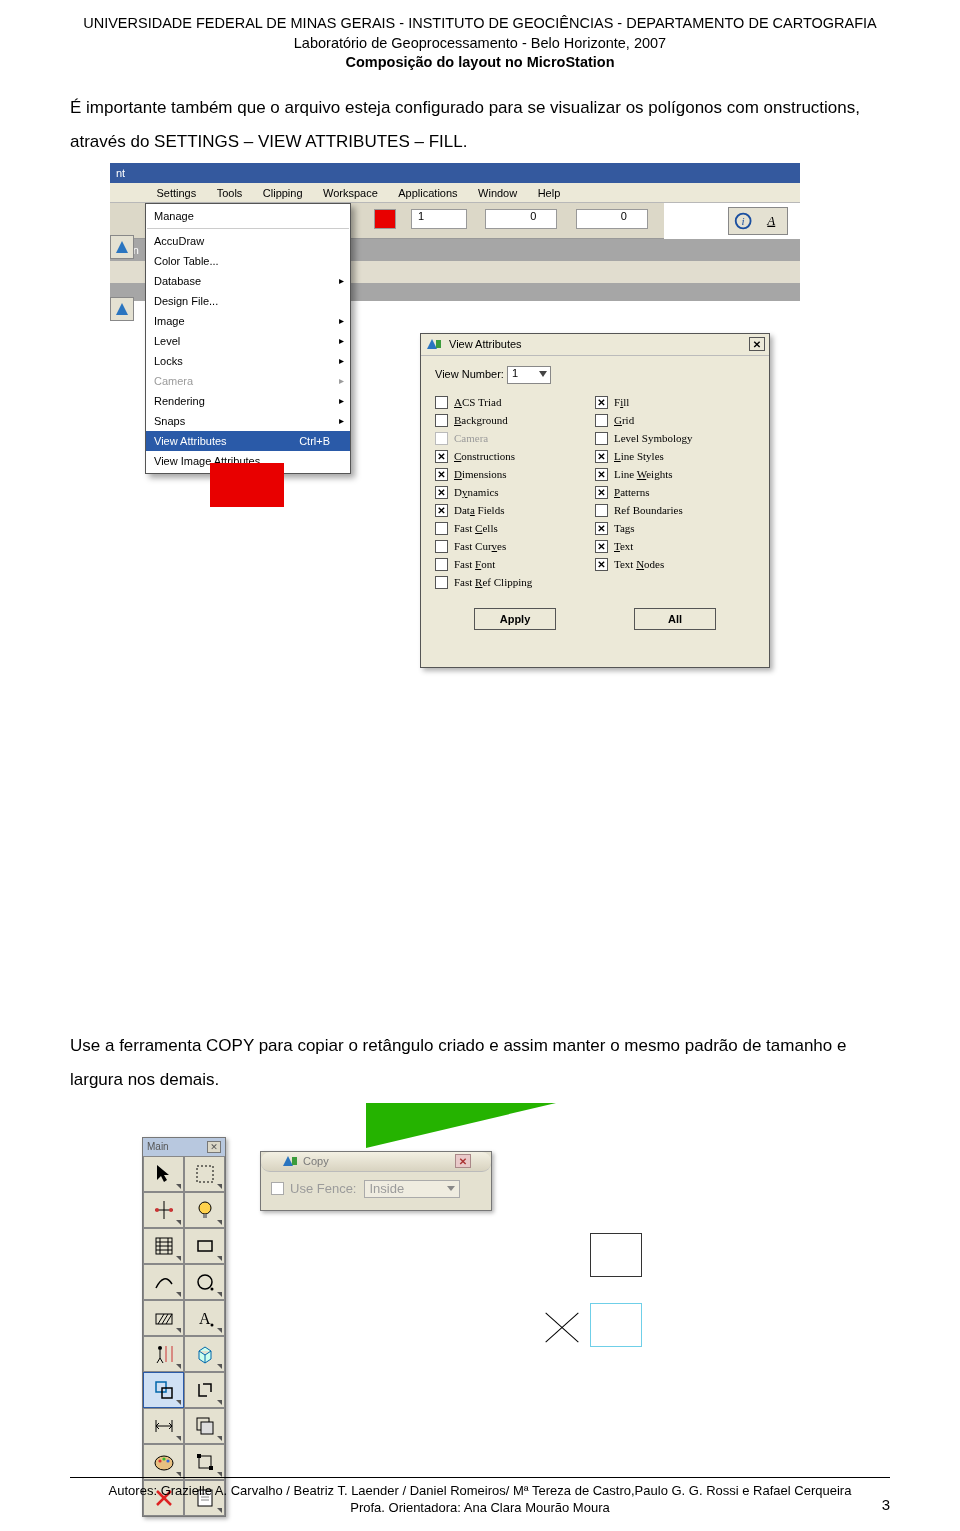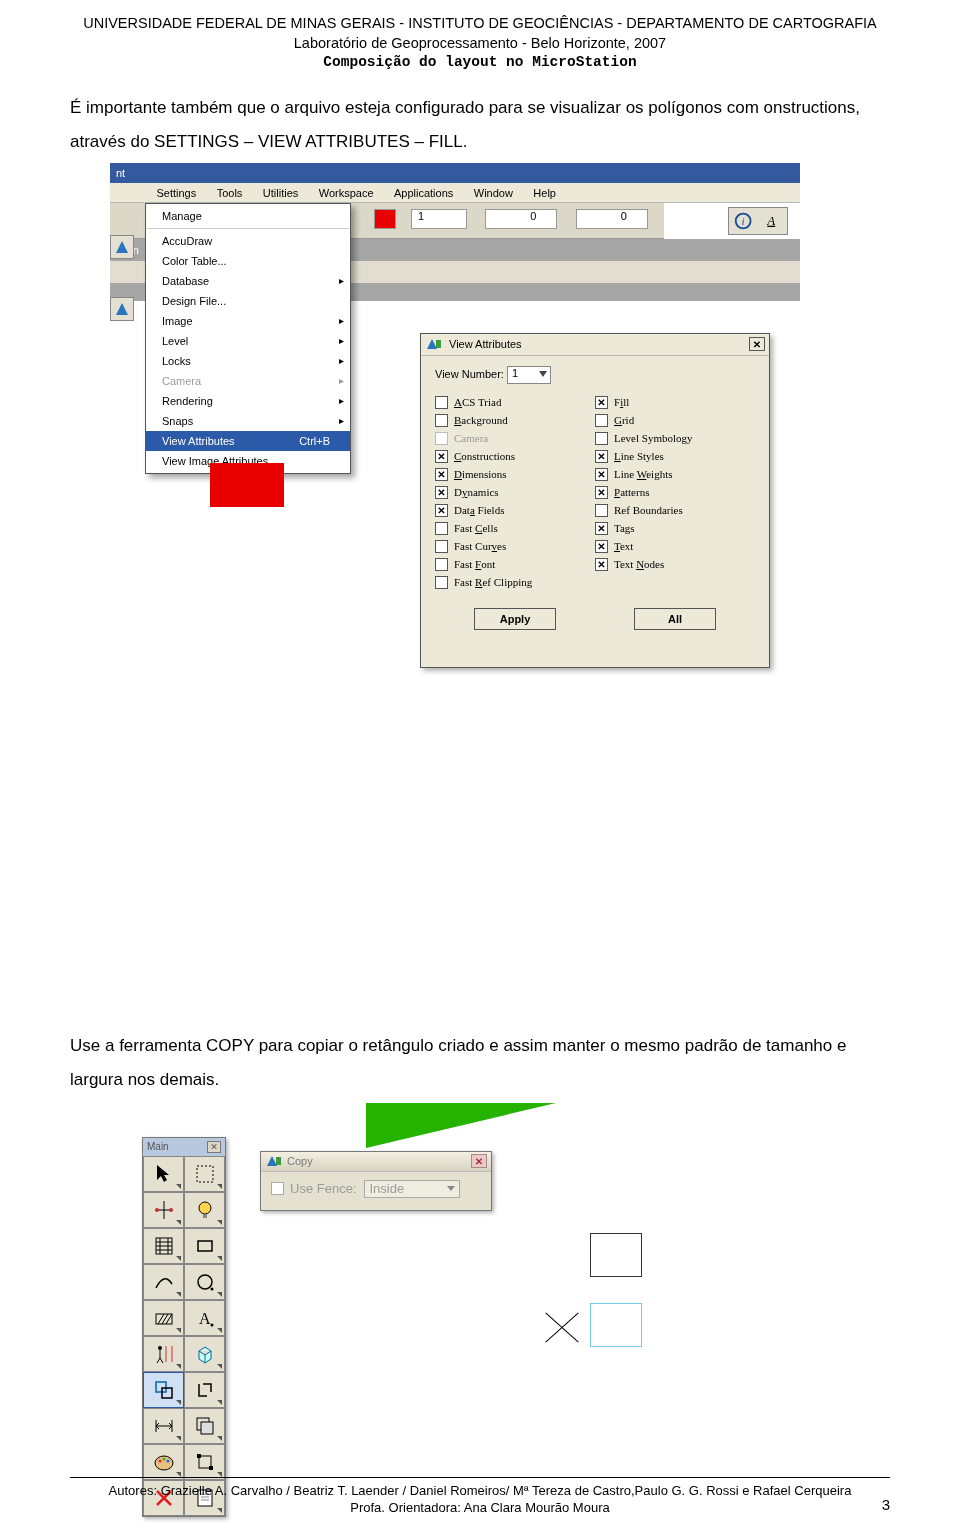--- a/index.html
+++ b/index.html
@@ -7,21 +7,21 @@
     width: 960px;
     min-height: 1531px;
     font-family: Arial, Helvetica, sans-serif;
     background: #fff;
     color: #000;
     position: relative;
     padding: 14px 70px 10px 70px;
   }
   .hdr { text-align: center; font-size: 14.5px; margin-bottom: 18px; line-height: 1.35; }
   .hdr .l1 { font-weight: normal; }
-  .hdr .bold { font-weight: bold; font-family: Liberation Mono, monospace; }
+  .hdr .bold { font-weight: bold; }
   .body-txt { font-size: 17px; line-height: 2.0; }
   .body-txt.p1 { margin-bottom: 4px; }
   .body-txt.p2 { margin-top: 436px; margin-bottom: 4px; }
 
   
   .shot1 {
     position: relative;
     width: 690px;
     height: 430px;
     margin-left: 40px;
@@ -50,21 +50,21 @@
   .info-btn { position:absolute; top:44px; right:12px; width:60px; height:28px; background:#e4e1d2; border:1px solid #888; }
   .info-btn svg { position:absolute; }
 
   
   .dropmenu {
     position:absolute; top:40px; left:35px; width:206px;
     background:#fff; border:1px solid #555;
     box-shadow: 4px 4px 6px rgba(0,0,0,.35);
     padding:2px 0;
   }
-  .dropmenu .mi { font-size:11px; padding:4px 22px 4px 16px; position:relative; color:#000;}
+  .dropmenu .mi { font-size:11px; padding:4px 22px 4px 8px; position:relative; color:#000;}
   .dropmenu .mi.disabled { color:#9b9b9b;}
   .dropmenu .mi.sel { background:#2a5aa8; color:#fff;}
   .dropmenu .mi .arrow { position:absolute; right:6px; top:4px; font-size:10px;}
   .dropmenu .mi .shortcut { position:absolute; right:20px; top:4px; }
 
   
   .red-swatch { position:absolute; top:300px; left:100px; width:74px; height:44px; background:#e80000;}
 
   
   .va-dialog {
@@ -109,21 +109,21 @@
   .pal-cell { height:36px; border:1px solid #888; display:flex; align-items:center; justify-content:center;}
   .pal-cell svg { width:24px; height:24px; }
   .pal-cell .tri-mark { position:absolute; width:0;height:0; border-left:5px solid transparent; border-top:5px solid #555; right:2px; bottom:2px;}
   .pal-cell { position:relative; }
   .pal-cell.sel { background:#cfe0f4; border:1px solid #2a5aa8;}
 
   .copy-dialog {
     position:absolute; top:48px; left:150px; width:232px; height:60px;
     background:#e4e1d0; border:1px solid #777; box-shadow:2px 2px 4px rgba(0,0,0,.3);
   }
-  .copy-title { height:20px; background:linear-gradient(#f3f0e3,#d8d3c0); display:flex; align-items:center; padding:0 4px; border-bottom:1px solid #bbb;}
+  .copy-title { height:20px; background:linear-gradient(#f3f0e3,#d8d3c0); display:flex; align-items:center; padding:0 20px; border-bottom:1px solid #bbb;border-radius:9px;}
   .copy-title .ico { width:18px; height:16px; margin-right:4px; display:flex; align-items:center; justify-content:center;}
   .copy-title .ico svg{width:16px;height:14px;}
   .copy-title .txt { flex:1; font-size:11px; color:#7a7a7a;}
   .copy-title .xbtn { width:16px; height:14px; border:1px solid #a88; background:#e9c9c9; color:#a33; display:flex; align-items:center; justify-content:center; font-size:10px; font-weight:bold;}
   .copy-body { padding:8px 10px; font-size:13px; color:#9b9b9b; display:flex; align-items:center;}
   .copy-body .box { width:13px; height:13px; border:1px solid #aaa; background:#fff; margin-right:6px;}
   .copy-body .sel { margin-left:8px; width:96px; height:18px; border:1px solid #aaa; background:#efece0; display:flex; align-items:center; justify-content:space-between; padding:0 4px; color:#9b9b9b;}
   .copy-body .sel .tri { width:0;height:0;border-left:4px solid transparent;border-right:4px solid transparent;border-top:5px solid #888;}
 
   .mini-sq { position:absolute; border:1px solid #333; background:#fff;}
@@ -152,21 +152,21 @@
 <p class="body-txt p1">É importante também que o arquivo esteja configurado para se visualizar os polígonos com onstructions, através do SETTINGS – VIEW ATTRIBUTES – FILL.</p>
 
 <div class="shot1">
   <div class="bar blue1"></div>
   <span class="nt-clip">nt</span>
   <div class="left-frag"></div>
   <div class="row2">
     <span style="display:inline-block;width:34px;"></span>
     <span class="menubar-item">Settings</span>
     <span class="menubar-item">Tools</span>
-    <span class="menubar-item">Utilities</span>
+    <span class="menubar-item">Clipping</span>
     <span class="menubar-item">Workspace</span>
     <span class="menubar-item">Applications</span>
     <span class="menubar-item">Window</span>
     <span class="menubar-item">Help</span>
   </div>
   <div class="row3">
     <span style="display:inline-block;width:260px;"></span>
     <span class="tb-control" style="width:22px; background:#e80000;"></span>
     <span class="tb-control" style="width:56px; padding-left:6px; margin-left:10px;">1</span>
     <span class="tb-control" style="width:72px; text-align:right; padding-right:20px; margin-left:14px;">0</span>

